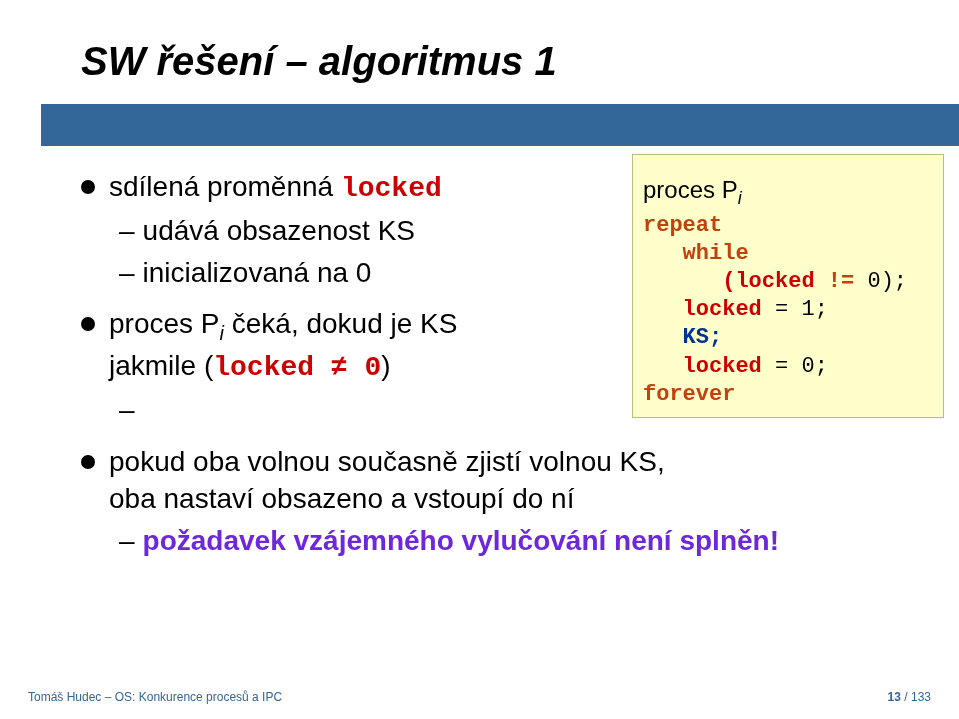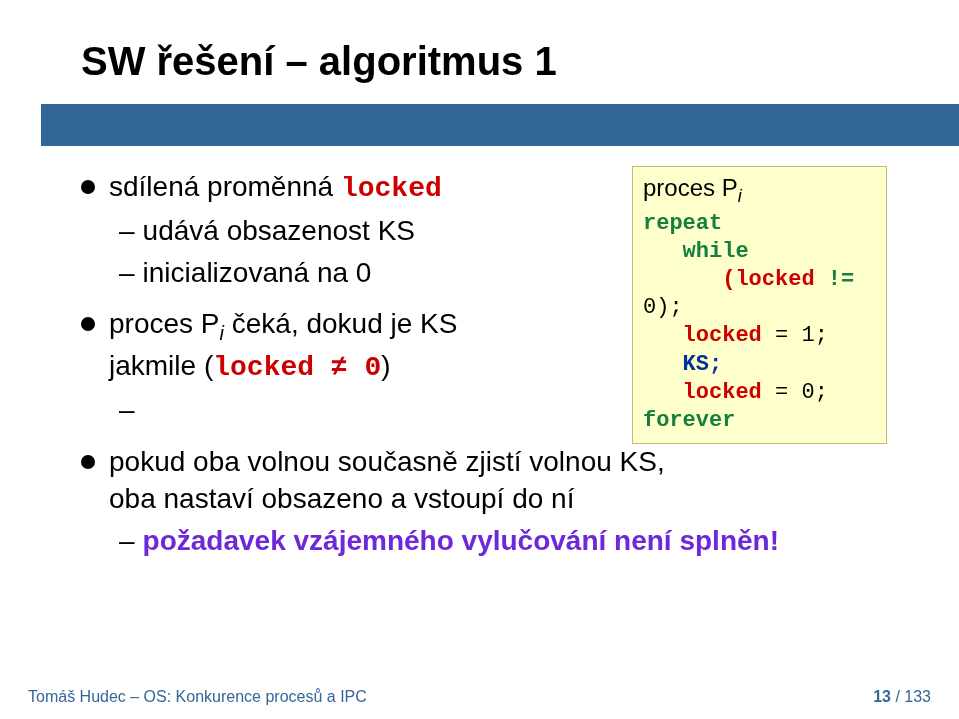--- a/index.html
+++ b/index.html
@@ -27,20 +27,21 @@
     display: flex;
     align-items: center;
   }
   .title {
     font-size: 40px;
     font-weight: 700;
     color: #000;
     margin: 0;
     padding-top: 32px;
     padding-bottom: 10px;
+    font-style: italic;
   }
   .blue-bar {
     position: absolute;
     left: 41px;
     right: 0;
     top: 104px;
     height: 42px;
     background: #336699;
   }
   .content {
@@ -63,49 +64,49 @@
     margin-top: 12px; margin-right: 14px;
   }
   .bull-dash {
     flex: 0 0 auto; margin-right: 8px; margin-top: 0;
     font-size: 28px; color: #000;
   }
   .mono { font-family: "Courier New", Courier, monospace; font-weight: 700; }
   .codebox {
     position: absolute;
     left: 632px;
-    top: 166px;
-    width: 255px;
+    top: 154px;
+    width: 312px;
     background: #ffffcc;
     border: 1px solid #bcbc80;
-    padding: 6px 10px 8px 10px;
+    padding: 20px 10px 8px 10px;
     font-family: "Courier New", Courier, monospace;
     font-size: 22px;
     line-height: 1.28;
     box-sizing: border-box;
   }
   .codebox .head {
     font-family: Arial, Helvetica, sans-serif;
     font-size: 24px;
     margin-bottom: 2px;
   }
   .codebox .head .sub { font-style: italic; font-size: 18px; vertical-align: sub; }
   .kw-red   { color: #cc0000; font-weight: 700; }
-  .kw-brown { color: #15803d; font-weight: 700; margin-top: 16px; }
+  .kw-brown { color: #c2410c; font-weight: 700; margin-top: 16px; }
   .kw-blue  { color: #003399; font-weight: 700; }
   .plain    { color: #000; }
   .footer {
     position: absolute;
     left: 0; right: 0; bottom: 8px;
     height: 28px;
     display: flex;
     justify-content: space-between;
     align-items: center;
     padding: 0 28px 0 28px;
-    font-size: 16px;
+    font-size: 12px;
     color: #336699;
   }
   .footer .pg b { font-weight: 700; }
   .sub-i { font-style: italic; font-size: 20px; vertical-align: sub; }
   .highlight-red { color: #6d28d9; font-weight: 700; }
 </style>
 </head>
 <body>
 <div class="slide">
 

